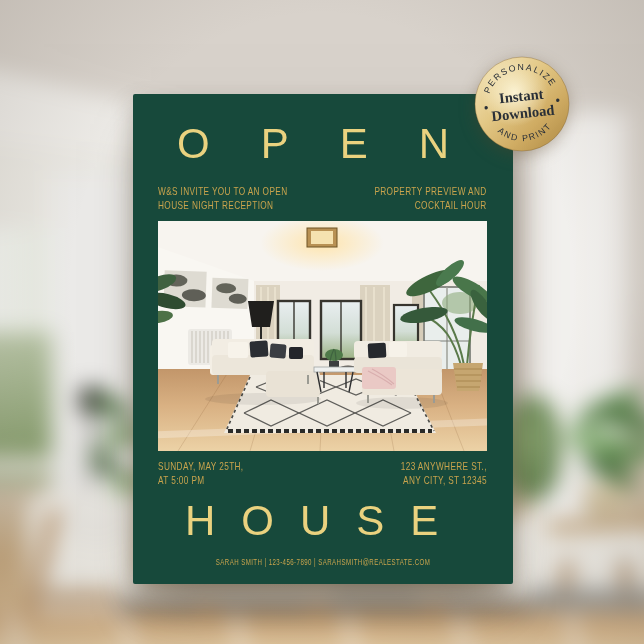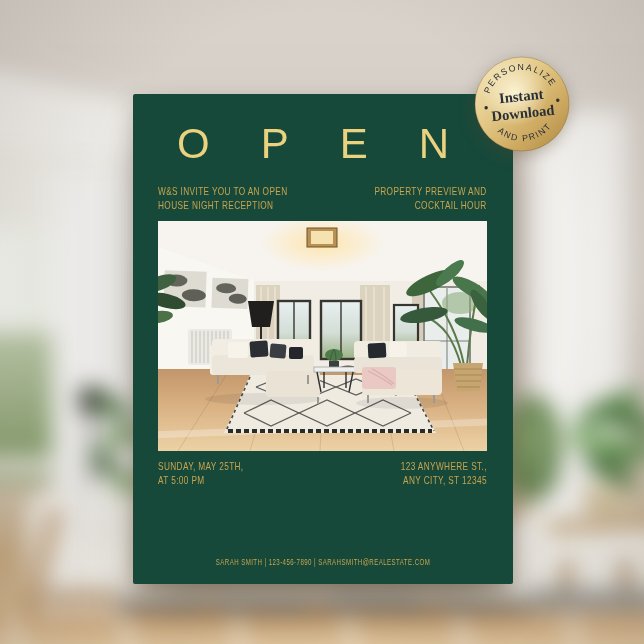--- a/index.html
+++ b/index.html
@@ -283,20 +283,21 @@
 
     <div class="meta meta-left row-bottom">
       <span class="ln">SUNDAY, MAY 25TH,</span>
       <span class="ln">AT 5:00 PM</span>
     </div>
     <div class="meta meta-right row-bottom">
       <span class="ln">123 ANYWHERE ST.,</span>
       <span class="ln">ANY CITY, ST 12345</span>
     </div>
 
+    <div class="word word-house">HOUSE</div>
     <div class="contact">SARAH SMITH | 123-456-7890 | SARAHSMITH@REALESTATE.COM</div>
   </div>
 
   <div class="badge">
     <svg viewBox="0 0 96 96" xmlns="http://www.w3.org/2000/svg" xmlns:xlink="http://www.w3.org/1999/xlink">
       <defs>
         <linearGradient id="goldG" x1="0" y1="0" x2="1" y2="1">
           <stop offset="0" stop-color="#f6e9c0"></stop>
             <stop offset=".4" stop-color="#e3c886"></stop>
           <stop offset=".68" stop-color="#cfab62"></stop>

